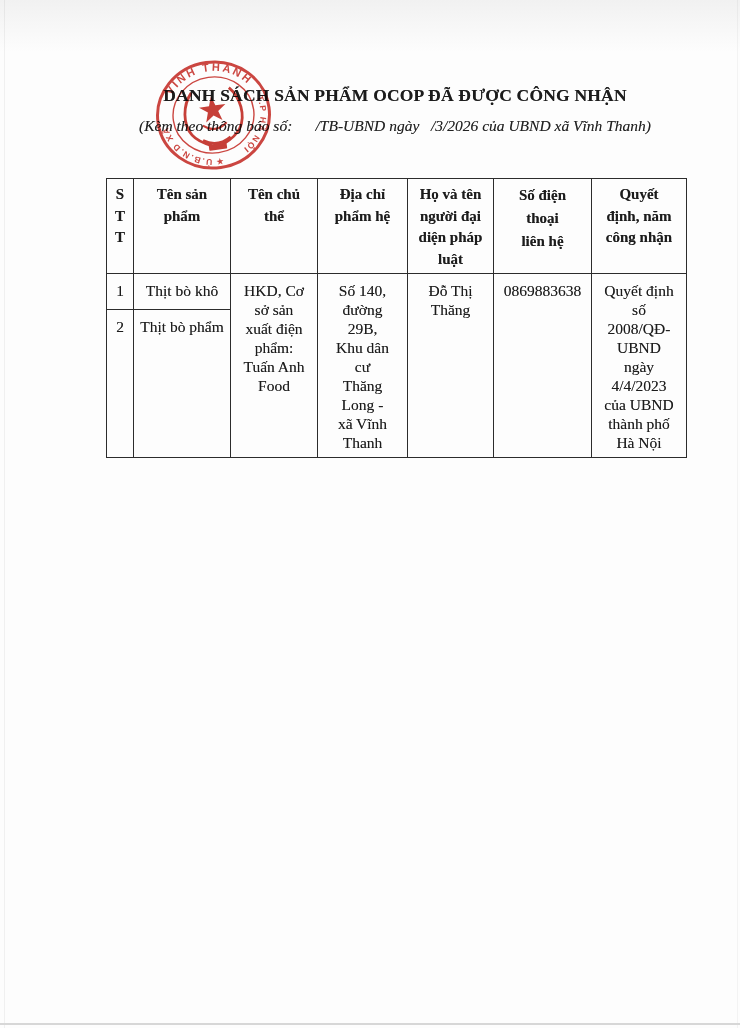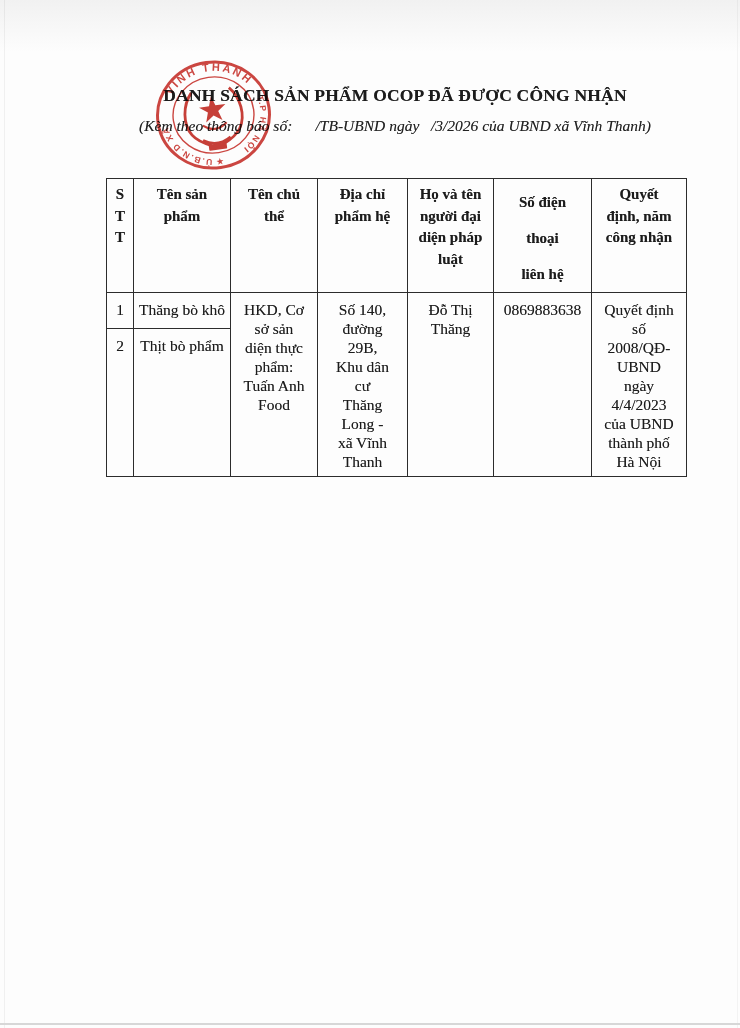--- a/index.html
+++ b/index.html
@@ -33,21 +33,21 @@
     position:absolute;left:106px;top:178px;width:580px;
     border-collapse:collapse;table-layout:fixed;
   }
   .doc th,.doc td{
     border:1.6px solid #2c2c2c;text-align:center;vertical-align:top;
     white-space:pre-line;color:#1c1c1c;padding:0;overflow:hidden;
     text-shadow:0 0 0.35px rgba(0,0,0,0.45);
   }
   .doc th{font-size:15px;font-weight:bold;line-height:21.5px;padding-top:5px;}
   .doc thead tr{height:95px;}
-  .doc th.th-phone{line-height:36px;}
+  .doc th.th-phone{line-height:23px;}
   .doc td{font-size:15.5px;line-height:19px;padding-top:7px;}
   .doc tr.r1{height:36px;}
   .doc tr.r2{height:148px;}
 </style>
 </head>
 <body>
 
 <div class="canvas">
   <div class="edge-top"></div>
   <div class="edge-left"></div>
@@ -118,24 +118,24 @@
 thoại
 liên hệ</th>
         <th>Quyết
 định, năm
 công nhận</th>
       </tr>
     </thead>
     <tbody>
       <tr class="r1">
         <td>1</td>
-        <td>Thăng bò khô</td>
+        <td>Thịt bò khô</td>
         <td rowspan="2">HKD, Cơ
 sở sản
-diện thực
+xuất điện
 phẩm:
 Tuấn Anh
 Food</td>
         <td rowspan="2">Số 140,
 đường
 29B,
 Khu dân
 cư
 Thăng
 Long -

